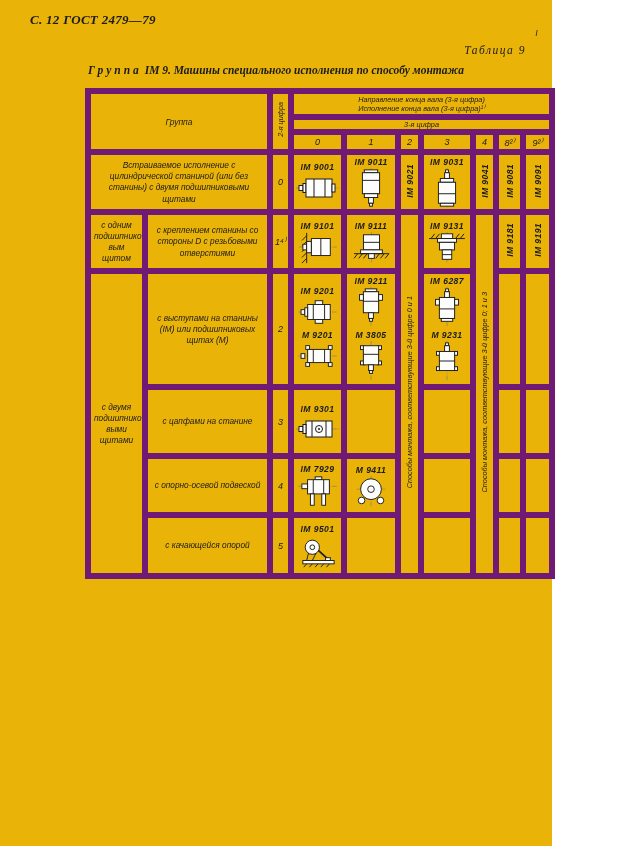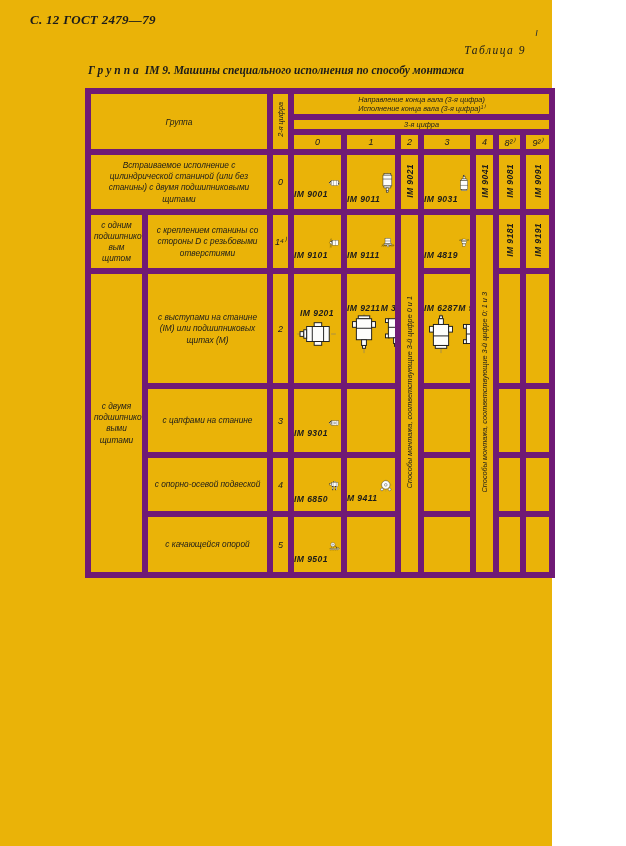--- a/index.html
+++ b/index.html
@@ -12,21 +12,21 @@
   .doc-title .spaced{letter-spacing:3px;}
   table.gost{position:absolute;left:85px;top:88px;border-collapse:collapse;table-layout:fixed;width:464px;border:2px solid #1b1b1b;}
   td{border:6px solid #701a75;padding:0;vertical-align:middle;text-align:center;overflow:hidden;}
   .hdr{font-size:8.5px;}
   .small{font-size:7.3px;line-height:1.3;}
   .desc{font-size:8.3px;line-height:1.35;padding:2px 3px;text-align:center;}
   .digit{font-size:9px;}
   .code{font-size:8.6px;font-weight:bold;letter-spacing:0.4px;white-space:nowrap;}
   .vert{writing-mode:vertical-rl;transform:rotate(180deg);white-space:nowrap;margin:0 auto;display:inline-block;}
   .vcell{text-align:center;}
-  .cellstack{display:flex;flex-direction:row;align-items:flex-end;justify-content:flex-start;padding-top:2px;height:100%;box-sizing:border-box;}
+  .cellstack{display:flex;flex-direction:column;align-items:center;justify-content:flex-start;padding-top:2px;height:100%;box-sizing:border-box;}
   .unit{display:flex;flex-direction:column;align-items:center;margin-bottom:2px;}
   svg{display:block;}
   svg .ln{stroke:#1b1b1b;stroke-width:1;fill:none;}
   svg .fl{stroke:#1b1b1b;stroke-width:1;fill:#fdfdfb;}
   svg .cl{stroke:#777;stroke-width:0.6;stroke-dasharray:5 1.5 1 1.5;fill:none;}
   svg .th{stroke:#1b1b1b;stroke-width:1.8;fill:none;}
   tr.hr1{height:26px;} tr.hr2{height:14px;margin-left:40px;} tr.hr3{height:20px;}
   tr.r0{height:60px;} tr.r1{height:59px;margin-top:24px;} tr.r2{height:115px;}
   tr.r3{height:69px;} tr.r4{height:59px;} tr.r5{height:61px;}
 </style>
@@ -199,21 +199,21 @@
                 <line class="ln" x1="37" y1="24" x2="33" y2="29"></line>
                 <line class="ln" x1="42" y1="24" x2="38" y2="29"></line>
         </svg>
             </div>
       </td>
       <td rowspan="5" class="vcell">
         <div class="vert small">Способы монтажа, соответствующие 3-й цифре 0 и 1</div>
       </td>
       <td>
         <div class="cellstack">
-              <div class="code">IM 4819</div>
+              <div class="code">IM 9131</div>
         <svg viewBox="0 0 46 36" width="46" height="34">
           <line class="cl" x1="23" y1="1" x2="23" y2="34"></line>
           <line class="ln" x1="4" y1="8" x2="42" y2="8"></line>
           <line class="ln" x1="6" y1="8" x2="10" y2="3"></line>
                 <line class="ln" x1="11" y1="8" x2="15" y2="3"></line>
           <line class="ln" x1="32" y1="8" x2="36" y2="3"></line>
                 <line class="ln" x1="37" y1="8" x2="41" y2="3"></line>
           <rect class="fl" x="17" y="3" width="12" height="5"></rect>
           <rect class="fl" x="13" y="8" width="20" height="4"></rect>
           <rect class="fl" x="15" y="12" width="16" height="8"></rect>
@@ -227,21 +227,21 @@
       </td>
       <td class="vcell"><div class="vert code">IM 9181</div></td>
       <td class="vcell"><div class="vert code">IM 9191</div></td>
     </tr>
 
     <tr class="r2">
       <td rowspan="4">
             <div class="desc">с двумя подшипнико- выми щитами</div>
           </td>
       <td>
-            <div class="desc">с выступами на станине (IM) или подшипниковых щитах (М)</div>
+            <div class="desc">с выступами на станины (IM) или подшипниковых щитах (М)</div>
           </td>
       <td>
             <div class="digit">2</div>
           </td>
       <td>
         <div class="cellstack">
           <div class="unit">
                 <div class="code">IM 9201</div>
           <svg viewBox="0 0 46 34" width="46" height="32">
             <line class="cl" x1="2" y1="17" x2="44" y2="17"></line>
@@ -366,21 +366,21 @@
 
     <tr class="r4">
       <td>
             <div class="desc">с опорно-осевой подвеской</div>
           </td>
       <td>
             <div class="digit">4</div>
           </td>
       <td>
         <div class="cellstack">
-              <div class="code">IM 6850</div>
+              <div class="code">IM 7929</div>
         <svg viewBox="0 0 46 38" width="46" height="36">
           <line class="cl" x1="2" y1="13" x2="44" y2="13"></line>
           <rect class="fl" x="20" y="3" width="7" height="3"></rect>
           <rect class="fl" x="12" y="6" width="23" height="15"></rect>
           <line class="ln" x1="18" y1="6" x2="18" y2="21"></line>
                 <line class="ln" x1="29" y1="6" x2="29" y2="21"></line>
           <rect class="fl" x="15" y="21" width="4" height="12"></rect>
                 <rect class="fl" x="27" y="21" width="4" height="12"></rect>
           <rect class="fl" x="6" y="10.5" width="6" height="5"></rect>
         </svg>

